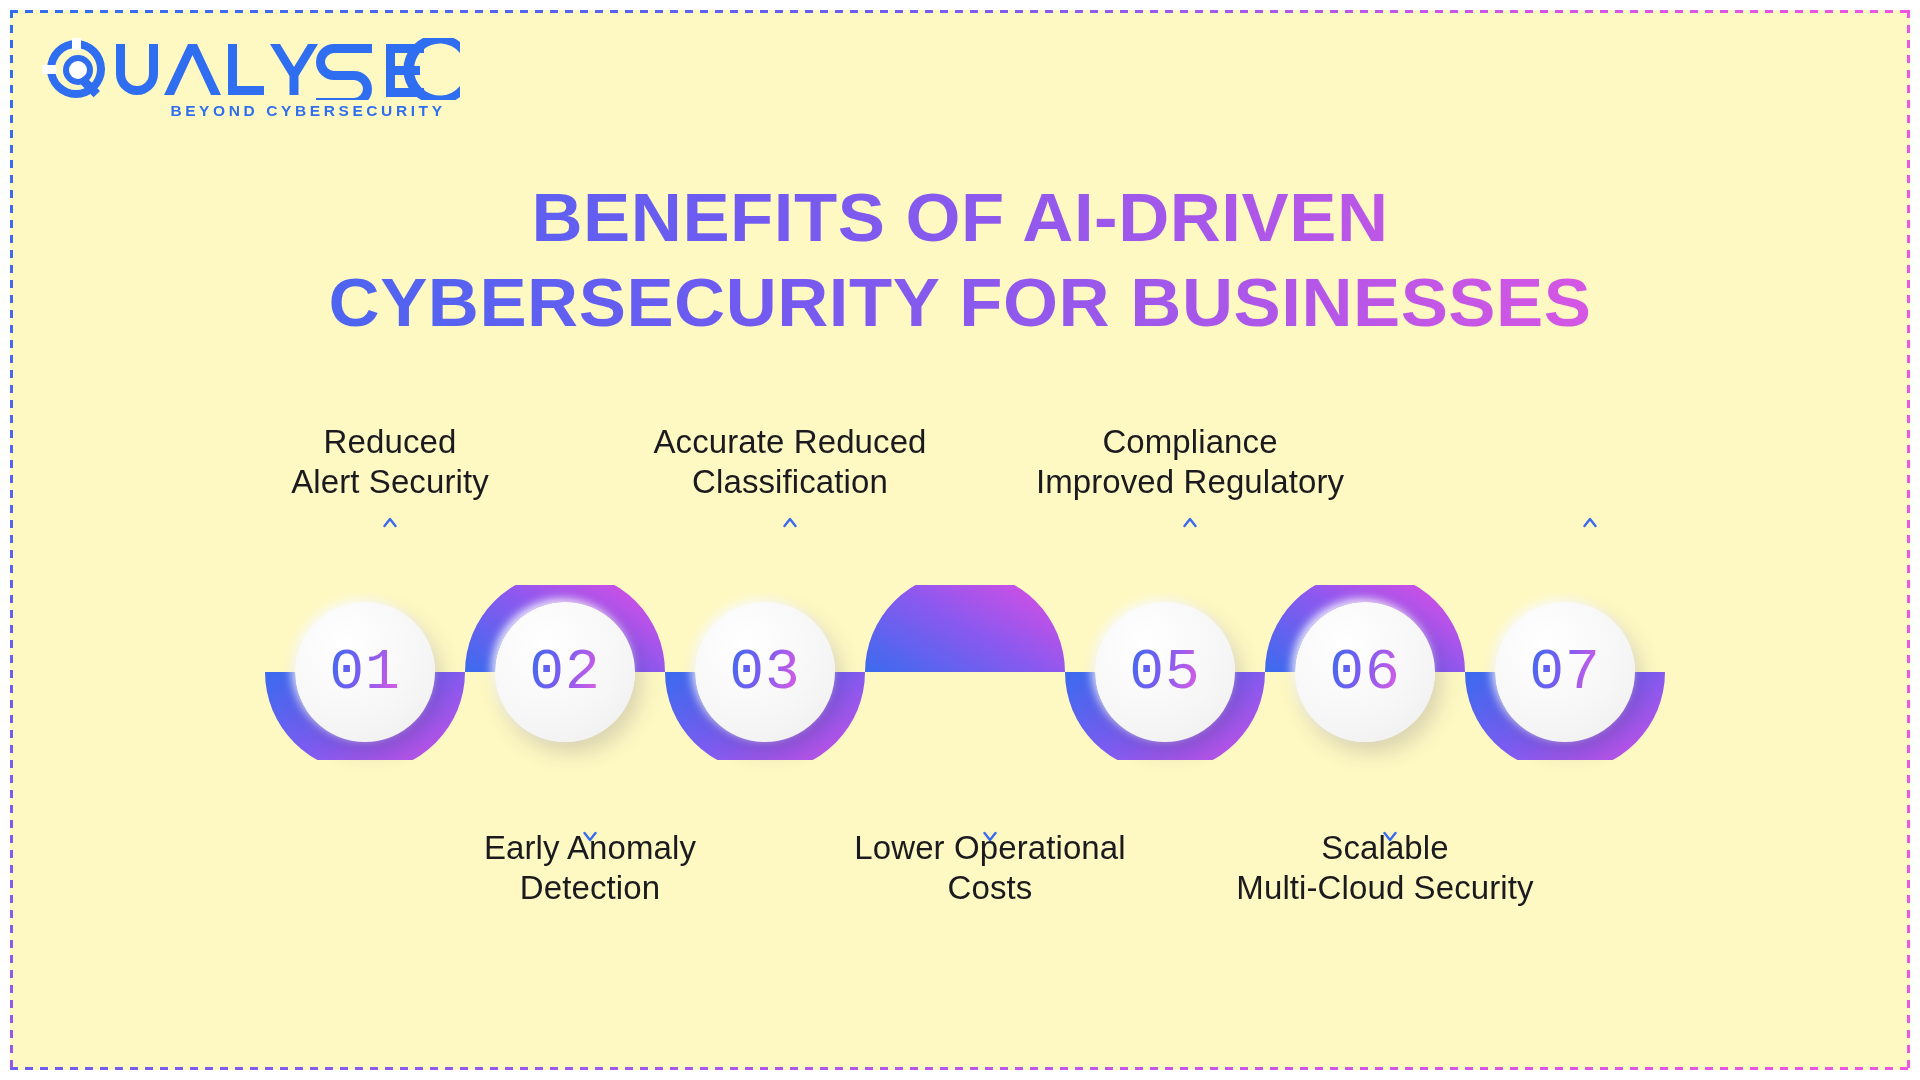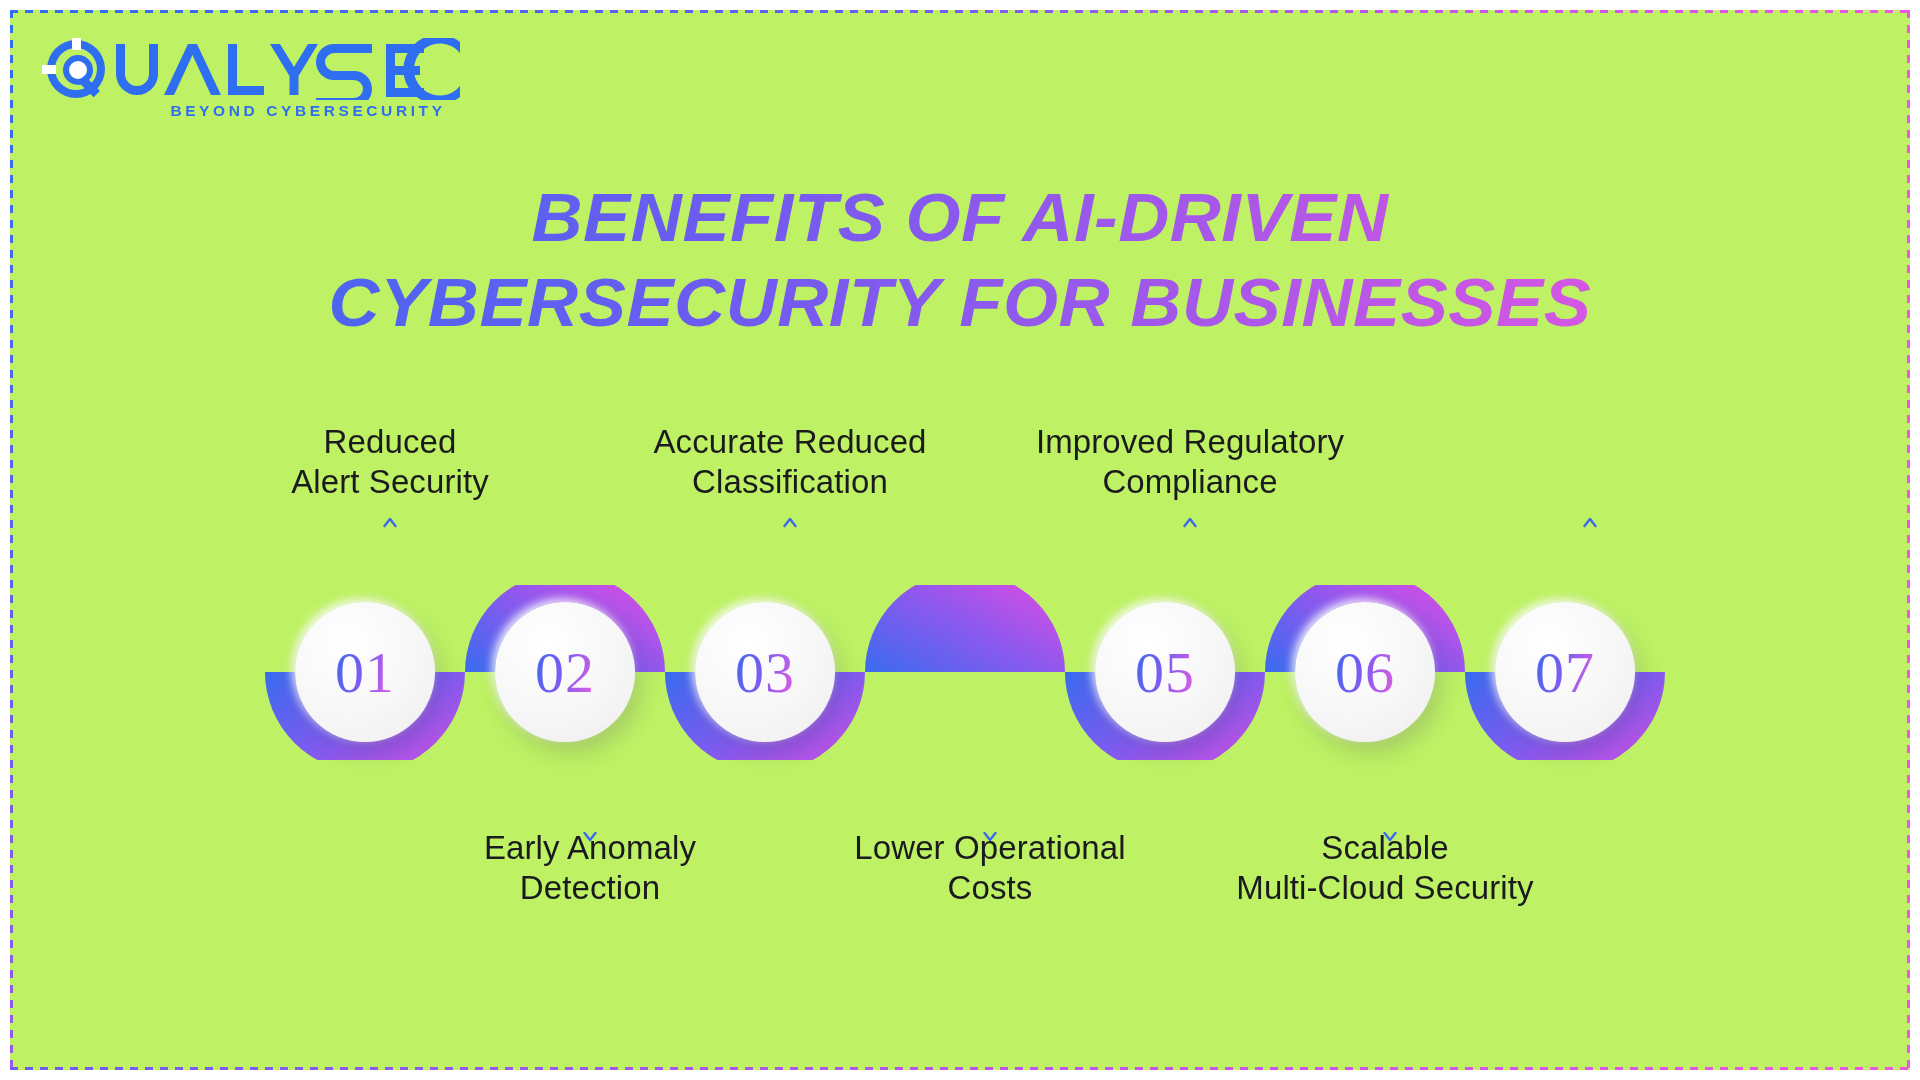--- a/index.html
+++ b/index.html
@@ -8,21 +8,21 @@
     background:#ffffff;
     font-family:"Liberation Sans", sans-serif;
     overflow:hidden;
   }
 
   
   #frame {
     position:absolute;
     left:10px; top:10px;
     width:1900px; height:1060px;
-    background:#bef264;
+    background:#fef9c3;
     padding:0;
   }
   .frame-edge { position:absolute; }
   .edge-top-base {
     left:0; top:0; width:100%; height:3px;
     background:linear-gradient(to right,#2f6ef0 0%, #6a5df0 45%, #c655e8 75%, #ee55e0 100%);
     -webkit-mask-image:repeating-linear-gradient(to right,#000 0 8px, transparent 8px 15px);
     mask-image:repeating-linear-gradient(to right,#000 0 8px, transparent 8px 15px);
   }
   .edge-bottom-base {
@@ -55,21 +55,20 @@
 
   
   #heading {
     position:absolute; left:0; top:165px; width:1900px;
     text-align:center;
     font-family:"Liberation Sans", sans-serif;
     font-weight:700;
     font-size:68px;
     line-height:1.25;
     letter-spacing:0.5px;
-    font-style:italic;
   }
   .head-line {
     display:block;
     background:linear-gradient(to right,#2f6ef0 0%, #6e5bf1 38%, #a657ea 62%, #ee55e0 92%);
     -webkit-background-clip:text;
     background-clip:text;
     color:transparent;
     -webkit-text-fill-color:transparent;
     transform:scaleX(1.04);
   }
@@ -86,21 +85,21 @@
     position:absolute;
     width:140px; height:140px;
     border-radius:50%;
     background:radial-gradient(circle at 36% 30%, #ffffff 0%, #f7f7f8 55%, #ededee 100%);
     box-shadow: 6px 10px 22px rgba(60,50,90,0.20),
                 -3px -3px 10px rgba(255,255,255,0.9);
     display:flex; align-items:center; justify-content:center;
     top:17px;
   }
   .node-num {
-    font-family:Liberation Serif, serif;
+    font-family:Liberation Mono, monospace;
     font-weight:300;
     font-size:58px;
     letter-spacing:1px;
     background:linear-gradient(105deg,#3a6bee 0%, #7b5cf0 45%, #e85de2 100%);
     -webkit-background-clip:text; background-clip:text;
     color:transparent; -webkit-text-fill-color:transparent;
   }
 
   
   .conn { position:absolute; width:14px; }
@@ -273,22 +272,22 @@
 
   <div class="label label-top" style="left:180px; top:412px; width:400px;">
     <div>Reduced</div>
     <div>Alert Security</div>
   </div>
   <div class="label label-top" style="left:580px; top:412px; width:400px;">
     <div>Accurate Reduced</div>
     <div>Classification</div>
   </div>
   <div class="label label-top" style="left:960px; top:412px; width:440px;">
+    <div>Compliance</div>
     <div>Improved Regulatory</div>
-    <div>Compliance</div>
   </div>
 
   <div class="label label-bottom" style="left:380px; top:818px; width:400px;">
     <div>Early Anomaly</div>
     <div>Detection</div>
   </div>
   <div class="label label-bottom" style="left:760px; top:818px; width:440px;">
     <div>Lower Operational</div>
     <div>Costs</div>
   </div>

